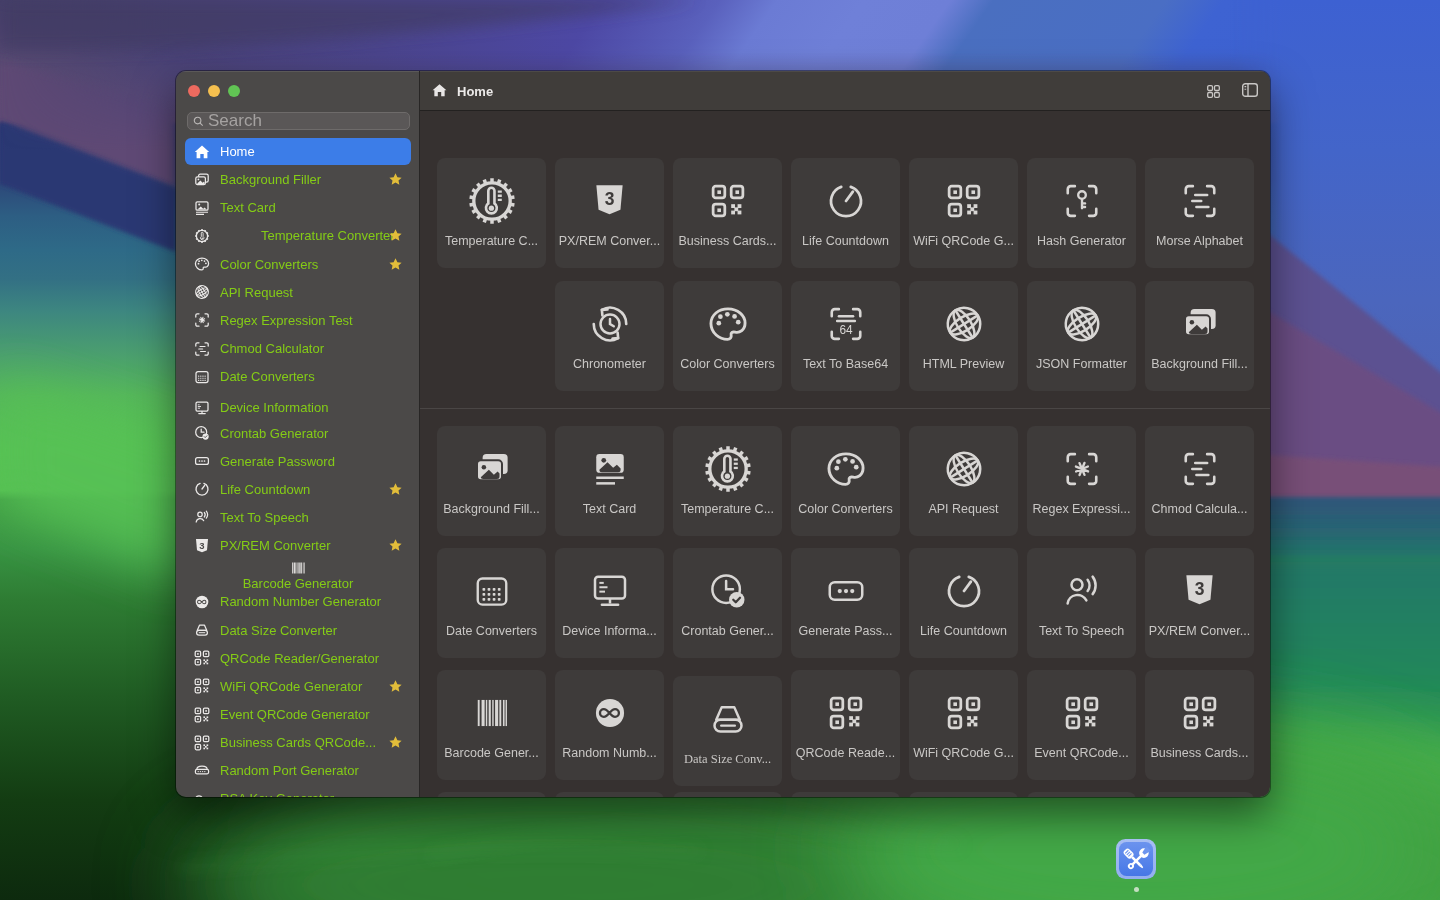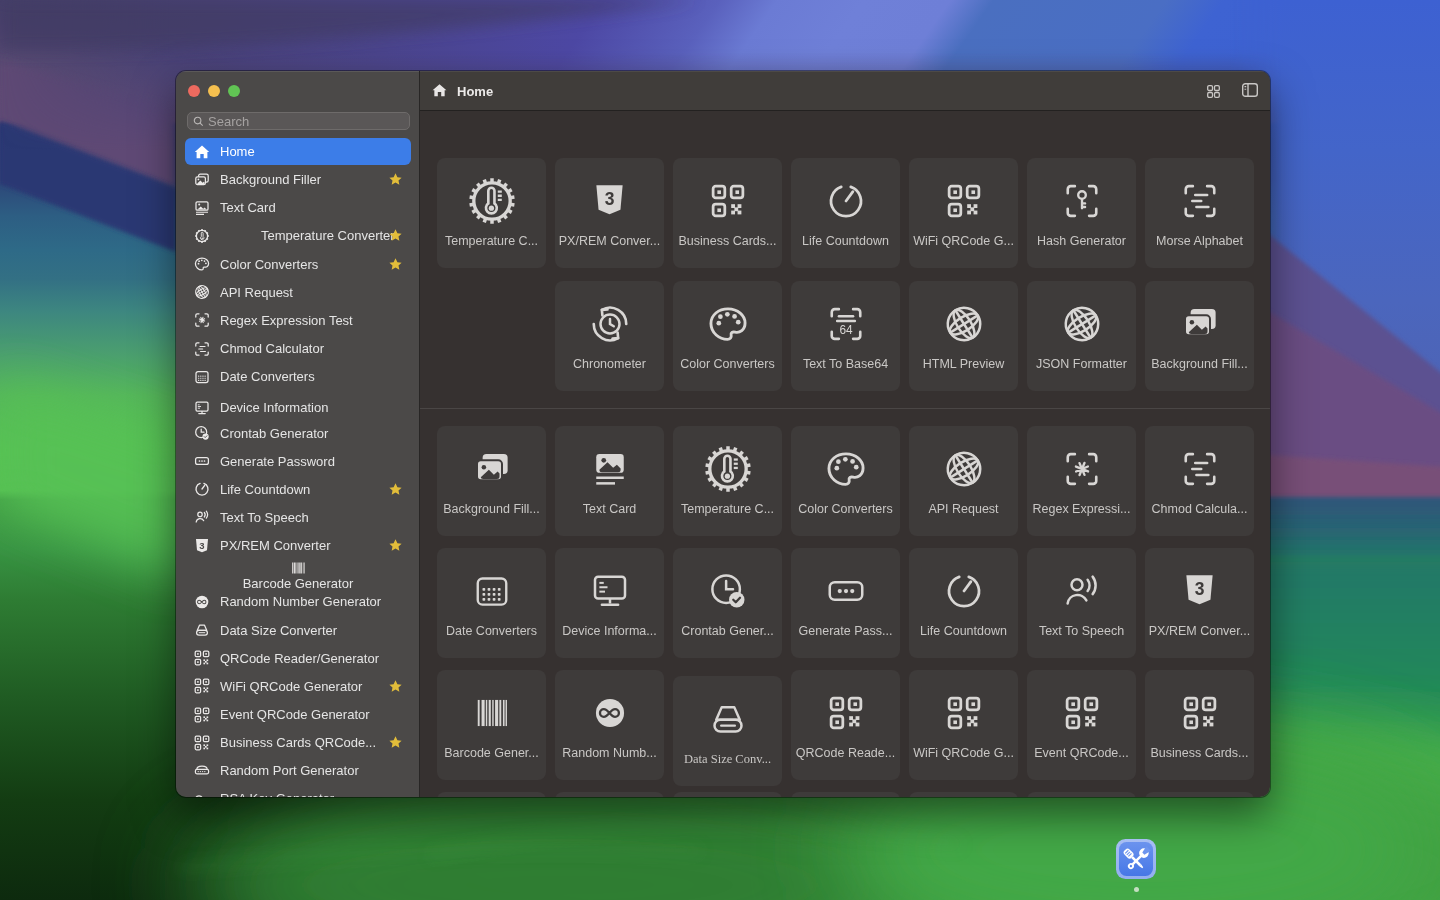--- a/index.html
+++ b/index.html
@@ -5,21 +5,21 @@
 #wall { position:absolute; left:0; top:0; width:1440px; height:900px; }
 #win { position:absolute; left:176px; top:71px; width:1094px; height:726px; border-radius:10px; overflow:hidden; display:flex; box-shadow: 0 18px 42px rgba(0,0,0,0.5), 0 0 0 1px rgba(0,0,0,0.4); }
 #sidebar { width:244px; background:#4b4948; position:relative; flex:none; border-right:1px solid #282625; }
 #main { flex:1; background:#363130; position:relative; }
 .light { position:absolute; width:12px; height:12px; border-radius:50%; top:14px; }
 #toolbar { position:absolute; left:0; top:0; width:100%; height:40px; background:#403d3a; border-bottom:1px solid #232120; }
 #content { position:absolute; left:0; top:41px; right:0; bottom:0; }
 .card { position:absolute; width:109px; height:110px; background:#3e3b3a; border-radius:8px; }
 .card .ic { position:absolute; left:0; right:0; top:12px; height:61px; display:flex; align-items:center; justify-content:center; }
 .card .lbl { position:absolute; left:2px; right:2px; top:76px; text-align:center; font-size:12.5px; color:#c9c7c5; white-space:nowrap; overflow:hidden; }
-.row { position:absolute; left:9px; width:226px; height:27px; border-radius:6px; display:flex; align-items:center; color:#e5e5e5; font-size:13px; }
+.row { position:absolute; left:9px; width:226px; height:27px; border-radius:6px; display:flex; align-items:center; color:#84cc16; font-size:13px; }
 .row.sel { background:#3c7de8; color:#ffffff; }
 .row > svg { margin-left:9px; margin-right:10px; flex:none; }
 .row .star { position:absolute; right:8px; top:6px; }
 .row span { white-space:nowrap; }
 </style></head>
 <body>
 <svg id="wall" viewBox="0 0 1440 900" preserveAspectRatio="none">
 <defs>
 <linearGradient id="base" x1="0" y1="0" x2="0" y2="1">
 <stop offset="0" stop-color="#46406a"></stop>
@@ -135,21 +135,21 @@
 <div id="win">
   <div id="sidebar">
     <div class="light" style="left:12px; background:#ed6a5f;"></div>
     <div class="light" style="left:32px; background:#f4bf4f;"></div>
     <div class="light" style="left:52px; background:#61c454;"></div>
     <div style="position:absolute; left:11px; top:41px; width:223px; height:18px; background:#5a5757; border:1px solid #6e6b6a; border-radius:5px; display:flex; align-items:center; color:#a5a2a1;">
       <svg width="11" height="11" viewBox="0 0 12 12" fill="none" style="margin:0 4px 0 5px;">
           <circle cx="5" cy="5" r="3.6" stroke="#b9b6b5" stroke-width="1.2"></circle>
           <line x1="7.8" y1="7.8" x2="10.6" y2="10.6" stroke="#b9b6b5" stroke-width="1.2"></line>
         </svg>
-      <span style="font-size:13px;">Search</span>
+      <span style="font-size:17px;">Search</span>
     </div>
     <div class="row sel" style="top:67.0px;">
         <svg width="16" height="16" viewBox="0 0 16 16" fill="none">
           <path d="M8 1.4 L15.2 7.9 H13.4 V14.3 H9.7 V10 H6.3 V14.3 H2.6 V7.9 H0.8 Z" fill="#ffffff"></path>
         </svg>
         <span>Home</span>
       </div>
 <div class="row" style="top:95.2px;">
         <svg width="16" height="16" viewBox="0 0 16 16" fill="none">
           <rect x="4.6" y="2.2" width="9.6" height="7.8" rx="1.6" stroke="#ebe9e8" stroke-width="1.25"></rect>

